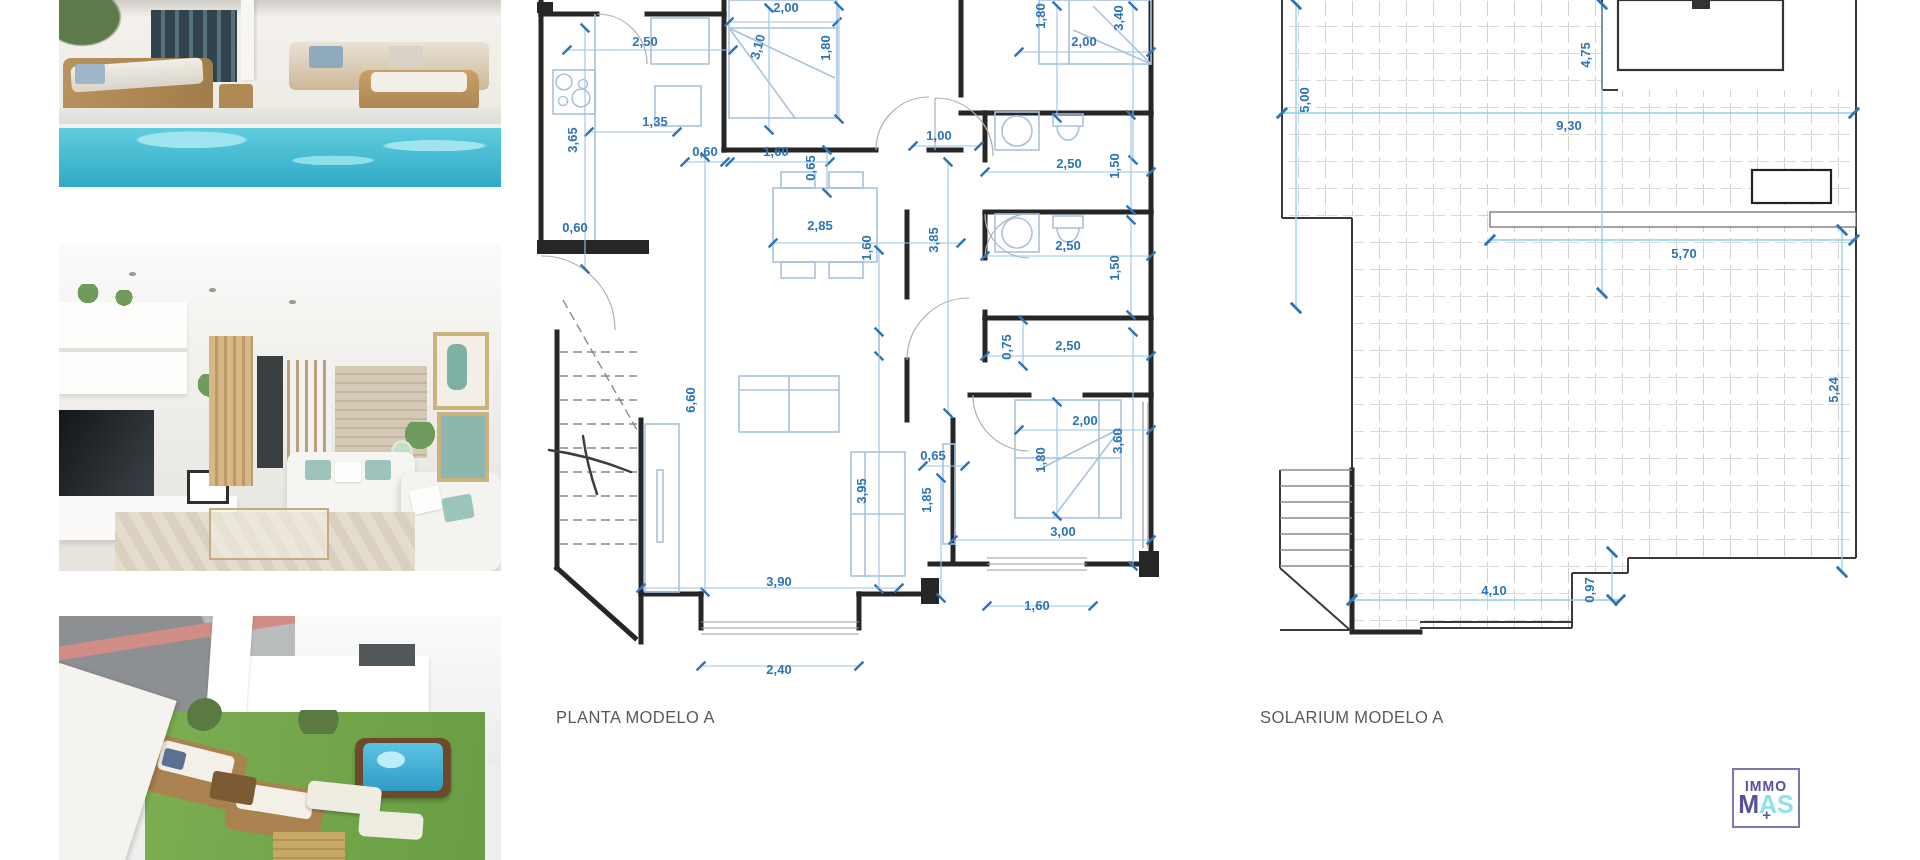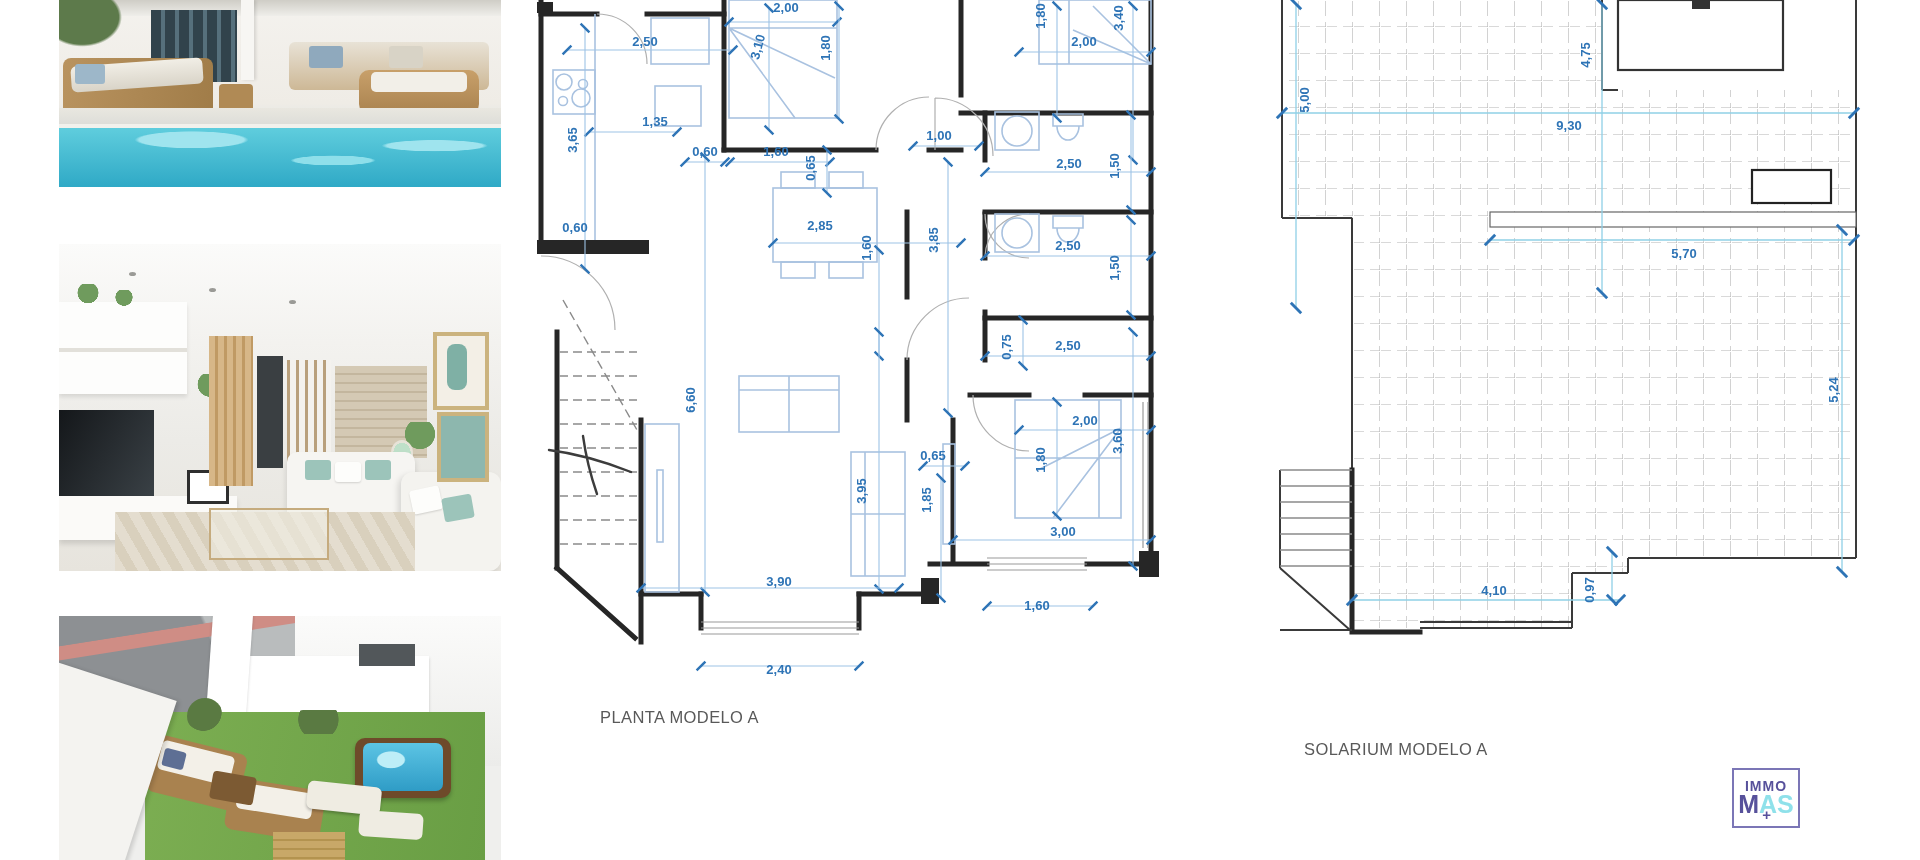--- a/index.html
+++ b/index.html
@@ -70,21 +70,21 @@
   .g-pill1{left:104px;top:134px;width:22px;height:18px;background:#5e6f94;border-radius:3px;transform:rotate(14deg);}
   .g-sofa2{left:168px;top:168px;width:96px;height:52px;background:#a9824f;border-radius:8px;transform:rotate(9deg);}
   .g-sofa2c{left:178px;top:172px;width:76px;height:26px;background:#f3f0e8;border-radius:5px;transform:rotate(9deg);}
   .g-table{left:152px;top:158px;width:44px;height:28px;background:#7c5a33;border-radius:4px;transform:rotate(10deg);}
   .g-lounger1{left:248px;top:168px;width:74px;height:28px;background:#efece2;border-radius:6px;transform:rotate(6deg);box-shadow:0 2px 3px rgba(0,0,0,.25);}
   .g-lounger2{left:300px;top:196px;width:64px;height:26px;background:#efece2;border-radius:6px;transform:rotate(4deg);}
   .tree{border-radius:50%;background:radial-gradient(circle at 45% 40%,#5a7a42 0 62%,transparent 64%);}
   .stone{background:repeating-linear-gradient(#c8a868 0 7px,#b3934f 7px 9px);}
   .white-wall-l{left:-40px;top:60px;width:130px;height:200px;background:#f4f3f0;transform:rotate(18deg);box-shadow:3px 0 4px rgba(0,0,0,.15);}
   
-  .caption{position:absolute;color:#595959;font-size:16.5px;letter-spacing:.4px;margin-left:44px;}
+  .caption{position:absolute;color:#595959;font-size:16.5px;letter-spacing:.4px;}
   
   svg text{font-family:"Liberation Sans",sans-serif;font-size:13px;font-weight:700;fill:#2e74b6;text-anchor:middle;}
   .wall{stroke:#262626;stroke-width:5;fill:none;stroke-linecap:square;}
   .wallthin{stroke:#3a3a3a;stroke-width:2;fill:none;}
   .furn{stroke:#a9c2e0;stroke-width:1.6;fill:none;}
   .door{stroke:#b0b0b0;stroke-width:1.2;fill:none;}
   .dim{stroke:#9dc3e6;stroke-width:1.1;fill:none;}
   .dimc{stroke:#8fd0e6;stroke-width:1.3;fill:none;}
   .stair{stroke:#8a8a8a;stroke-width:1.4;fill:none;stroke-dasharray:9 5;}
   .pencil{stroke:#3c3c3c;stroke-width:2.4;fill:none;stroke-linecap:round;}
@@ -405,21 +405,21 @@
       <text x="318" y="55" transform="rotate(-90 318 55)">4,75</text>
       <text x="297" y="130">9,30</text>
       <text x="412" y="258">5,70</text>
       <text x="566" y="390" transform="rotate(-90 566 390)">5,24</text>
       <text x="222" y="595">4,10</text>
       <text x="322" y="590" transform="rotate(-90 322 590)">0,97</text>
     </g>
 </svg>
 
 <div class="caption" style="left:556px;top:708px;">PLANTA MODELO A</div>
-<div class="caption" style="left:1260px;top:740px;">SOLARIUM MODELO A</div>
+<div class="caption" style="left:1260px;top:708px;">SOLARIUM MODELO A</div>
 
 <div id="logo">
   <div class="immo">IMMO</div>
   <div class="mas">
     <span>M</span><span class="cy">A</span><span class="cy">S</span>
     <span class="plus">+</span>
   </div>
 </div>
 
 </body></html>

